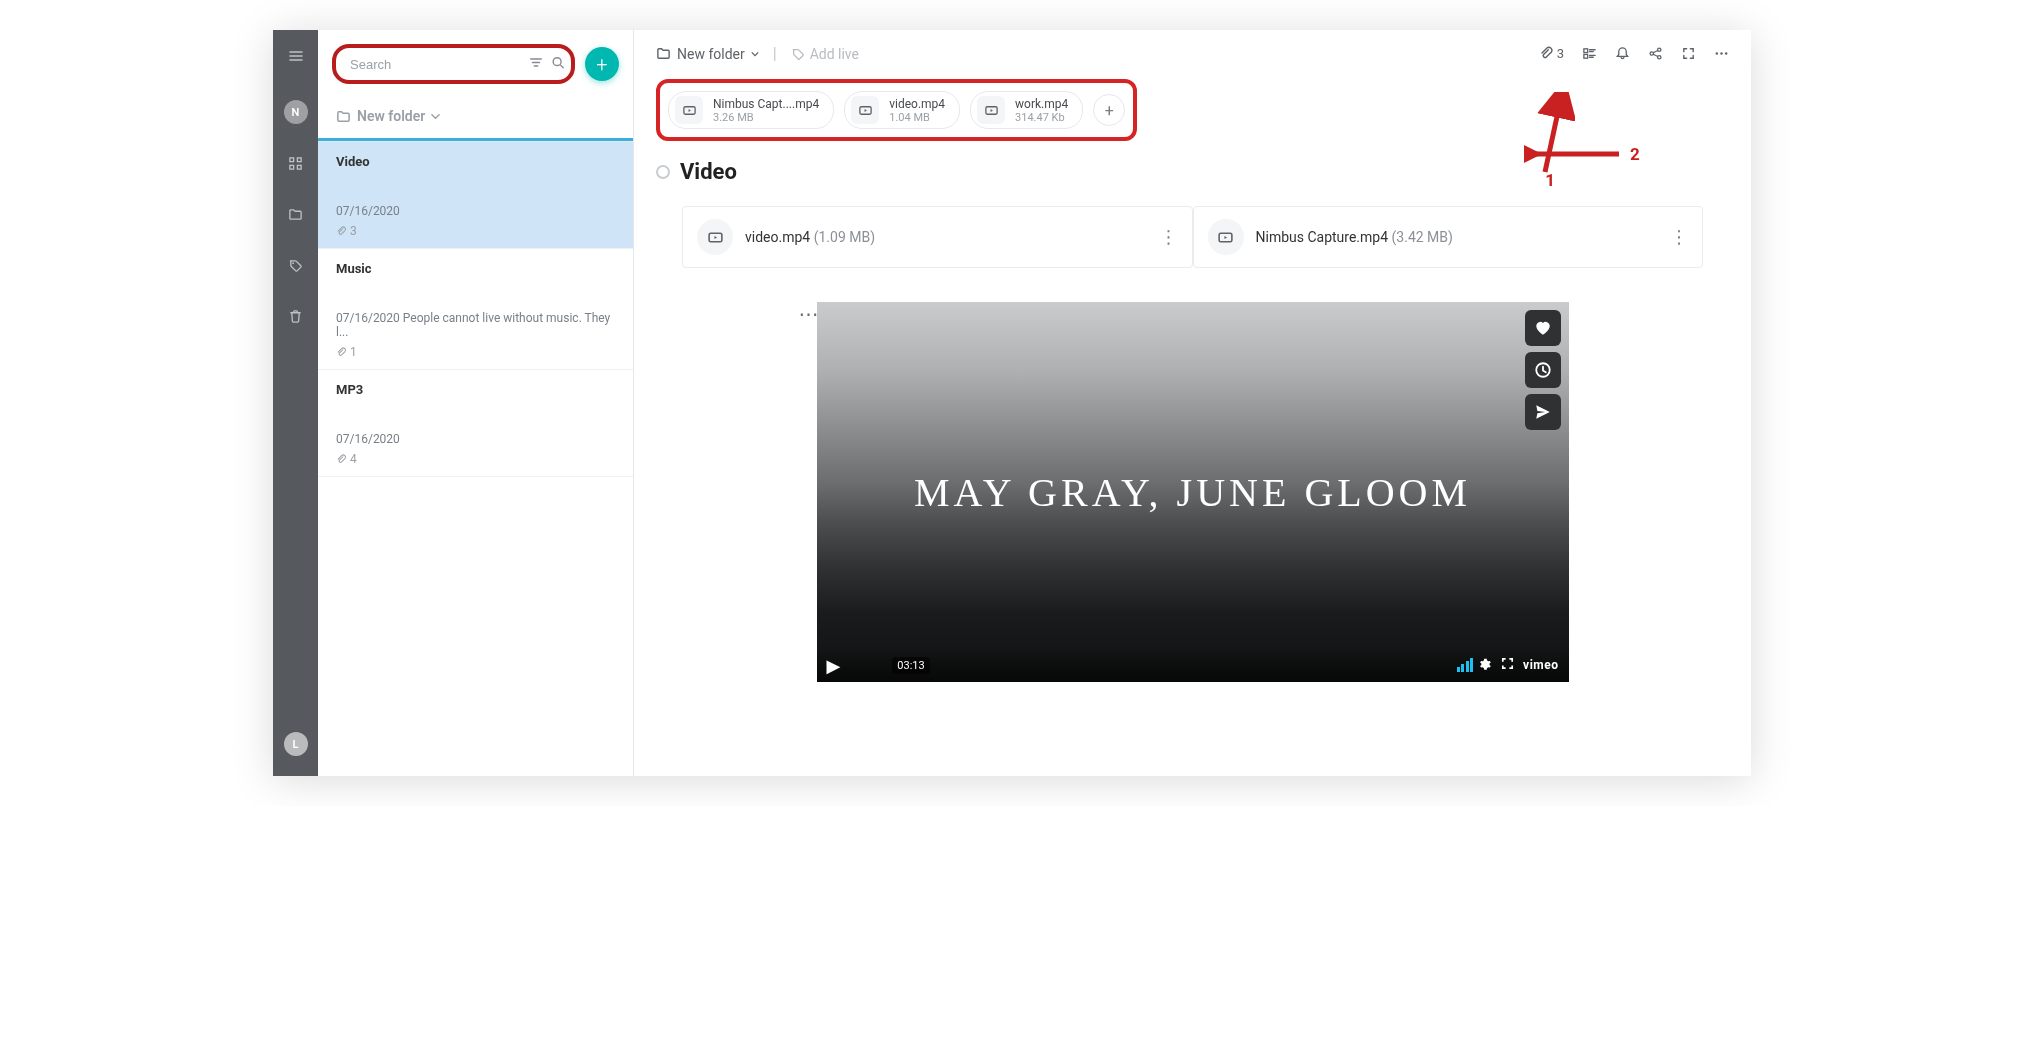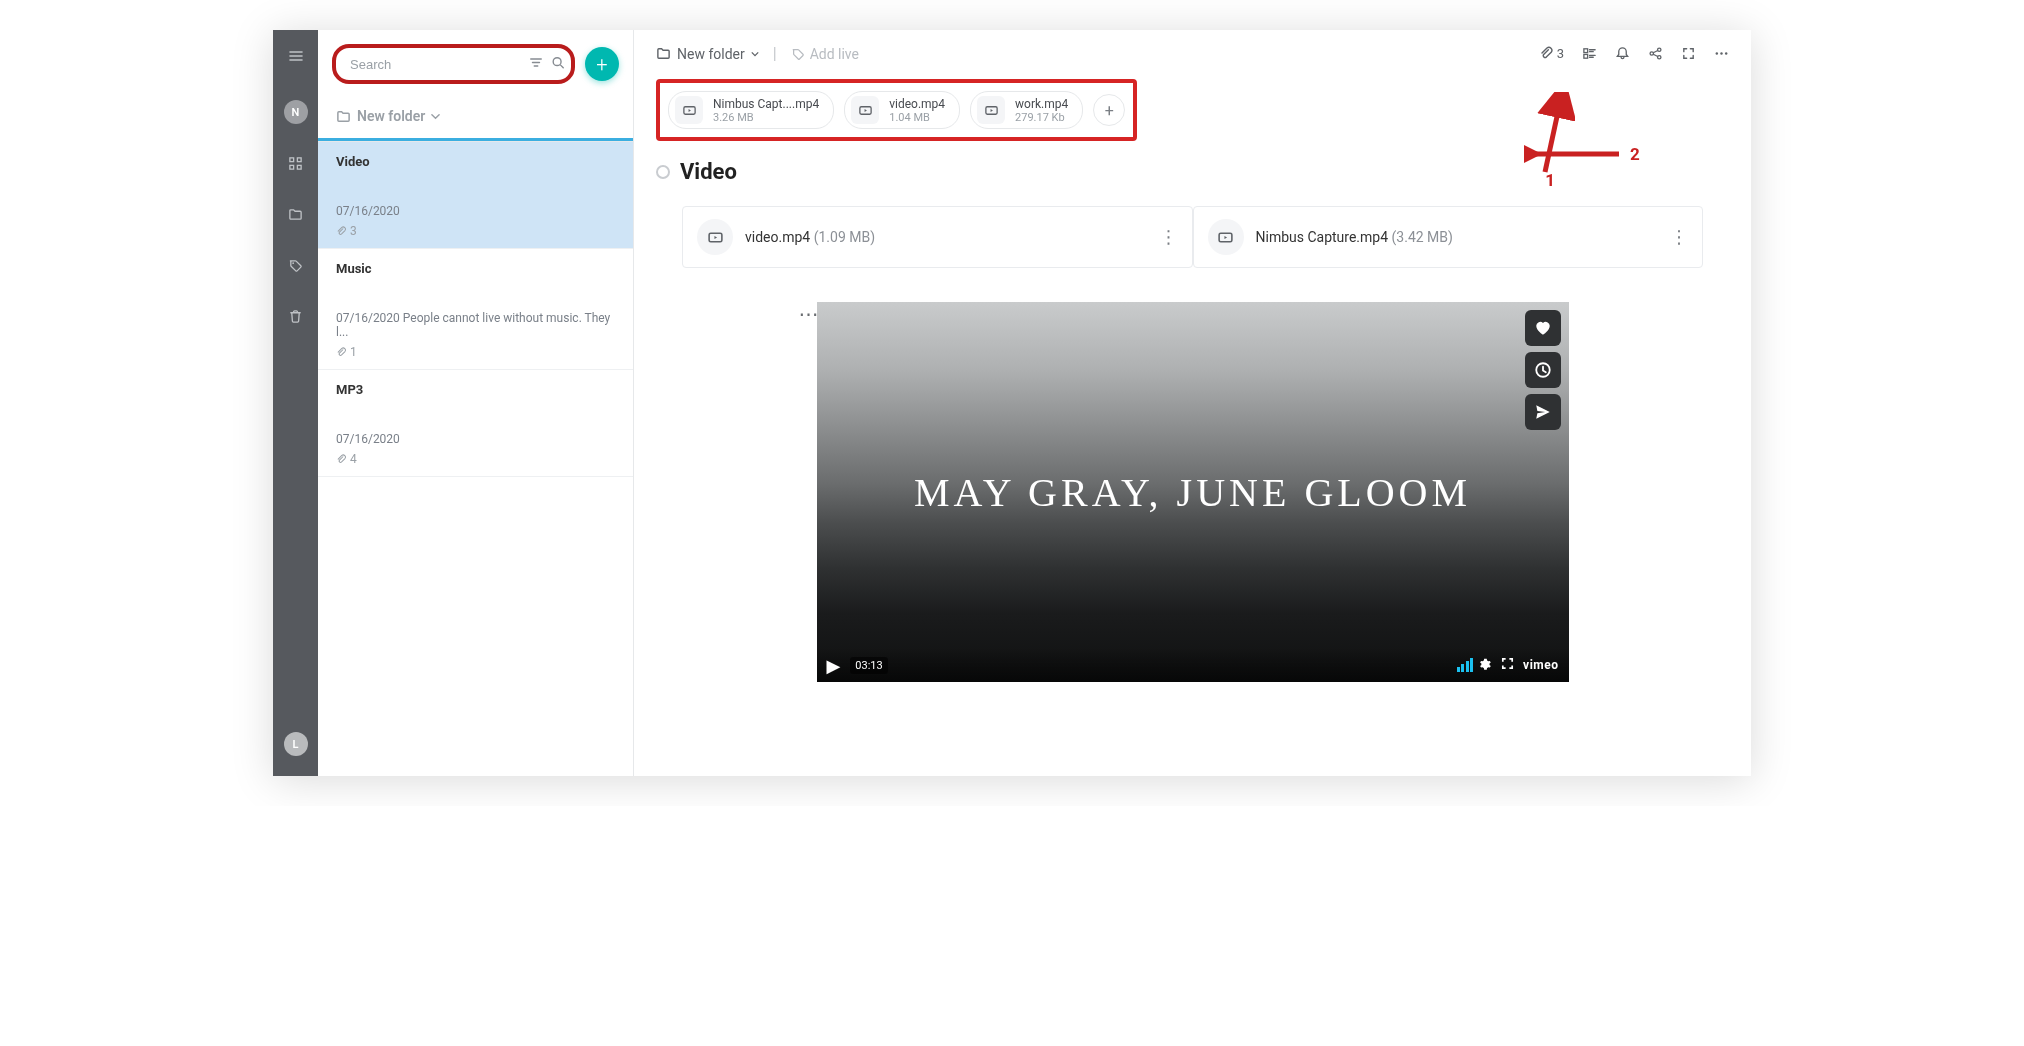--- a/index.html
+++ b/index.html
@@ -41,21 +41,21 @@
 .crumb-folder { display: flex; align-items: center; gap: 6px; color: #5f6368; font-size: 14px; }
 .crumb-sep { color: #c5c8cc; }
 .add-tags { display: flex; align-items: center; gap: 5px; color: #b8bcc1; font-size: 14px; }
 .head-spacer { flex: 1; }
 .head-ico { color: #5f6368; cursor: pointer; display: flex; align-items: center; gap: 3px; font-size: 13px; }
 .head-ico svg { display: block; }
 .head-icons { display: flex; gap: 18px; align-items: center; }
 
 
 .chips-row { display: flex; gap: 10px; padding: 16px 22px 0 22px; position: relative; }
-.chips-box { border: 4px solid #d62424; border-radius: 4px; padding: 8px; display: flex; gap: 10px; align-items: center; }
+.chips-box { border: 4px solid #d62424; border-radius: 12px; padding: 8px; display: flex; gap: 10px; align-items: center; }
 .chip { display: flex; align-items: center; gap: 10px; border: 1px solid #e6e8ea; border-radius: 18px; padding: 4px 14px 4px 6px; background: #fff; }
 .chip-ico { width: 28px; height: 28px; border-radius: 6px; background: #f4f5f7; display: flex; align-items: center; justify-content: center; color: #5f6368; }
 .chip-txt { display: flex; flex-direction: column; }
 .chip-name { font-size: 12px; color: #484b50; }
 .chip-size { font-size: 11px; color: #9aa0a6; }
 .chip-add { width: 32px; height: 32px; border-radius: 50%; border: 1px solid #e6e8ea; display: flex; align-items: center; justify-content: center; color: #7a7e84; cursor: pointer; }
 
 
 .note-head { display: flex; align-items: center; gap: 10px; padding: 18px 22px 0 22px; }
 .radio-dot { width: 14px; height: 14px; border: 2px solid #c9ccd0; border-radius: 50%; }
@@ -72,21 +72,21 @@
 
 
 .video-wrap { margin: 34px auto 0 auto; width: 752px; position: relative; }
 .video-frame { width: 100%; height: 380px; background: linear-gradient(180deg, #c9cbcc 0%, #aeb0b1 18%, #8a8c8d 34%, #6a6c6d 48%, #4c4e4f 58%, #2f3132 70%, #1a1b1c 82%, #0f1010 100%); position: relative; overflow: hidden; }
 .video-title { position: absolute; top: 44%; left: 0; right: 0; text-align: center; color: #fff; font-family: Liberation Serif, serif; font-size: 40px; letter-spacing: 4px; font-weight: 500; }
 .video-dots { position: absolute; left: -18px; top: 0; color: #6a6d71; font-size: 20px; letter-spacing: 2px; }
 .video-side-btns { position: absolute; right: 8px; top: 8px; display: flex; flex-direction: column; gap: 6px; }
 .vside { width: 36px; height: 36px; background: #2f3133; border-radius: 6px; color: #fff; display: flex; align-items: center; justify-content: center; }
 .video-controls { position: absolute; bottom: 0; left: 0; right: 0; height: 34px; display: flex; align-items: center; padding: 0 10px; color: #fff; background: linear-gradient(to top, rgba(0,0,0,0.55), rgba(0,0,0,0)); font-size: 12px; }
 .play-btn { font-size: 18px; margin-right: 10px; }
-.time-badge { background: rgba(0,0,0,0.55); padding: 2px 5px; border-radius: 3px; font-size: 11px; }
+.time-badge { background: rgba(0,0,0,0.55); padding: 2px 5px; border-radius: 3px; font-size: 11px; margin-left: 42px; }
 .vc-spacer { flex: 1; }
 .vimeo-tag { font-weight: 700; letter-spacing: 0.5px; margin-left: 8px; }
 .signal-bars { display: inline-flex; align-items: flex-end; gap: 1.5px; margin-right: 4px; }
 .signal-bars span { display: block; width: 3px; background: #1bc1f0; }
 
 
 .anno-arrow2 { position: absolute; left: 890px; top: 112px; color: #c92121; font-weight: 700; font-size: 17px; display: flex; align-items: center; gap: 6px; pointer-events: none; }
 .anno-arrow2 svg { display: block; }
 .anno-arrow1-svg { position: absolute; right: 176px; top: 62px; pointer-events: none; }
 .anno-arrow1-label { position: absolute; right: 196px; top: 140px; color: #c92121; font-weight: 700; font-size: 17px; pointer-events: none; }
@@ -279,21 +279,21 @@
             </div>
             <div class="chip">
               <span class="chip-ico">
                 <svg width="15" height="15" viewBox="0 0 16 16" fill="none">
                   <rect x="2" y="4" width="12" height="8" rx="1.5" stroke="currentColor" stroke-width="1.4"></rect>
                   <path d="M7 6.5v3l2.5-1.5z" fill="currentColor"></path>
                 </svg>
               </span>
               <span class="chip-txt">
                 <span class="chip-name">work.mp4</span>
-                <span class="chip-size">279.17 Kb</span>
+                <span class="chip-size">314.47 Kb</span>
               </span>
             </div>
           </div>
         <div class="chip-add">+</div>
       </div>
     </div>
 
     <div class="note-head">
       <span class="radio-dot"></span>
       <span class="note-h1">Video</span>

